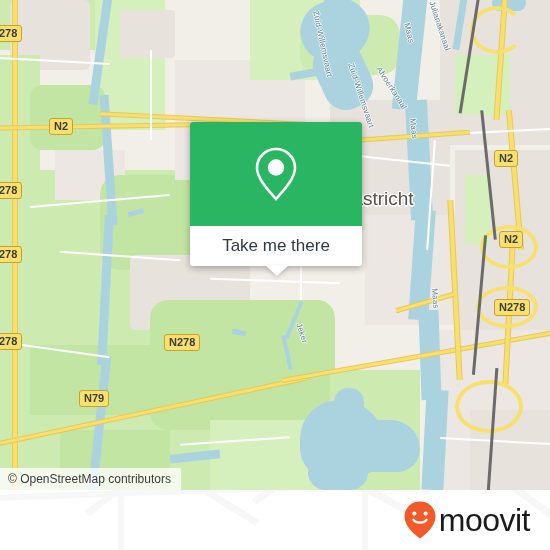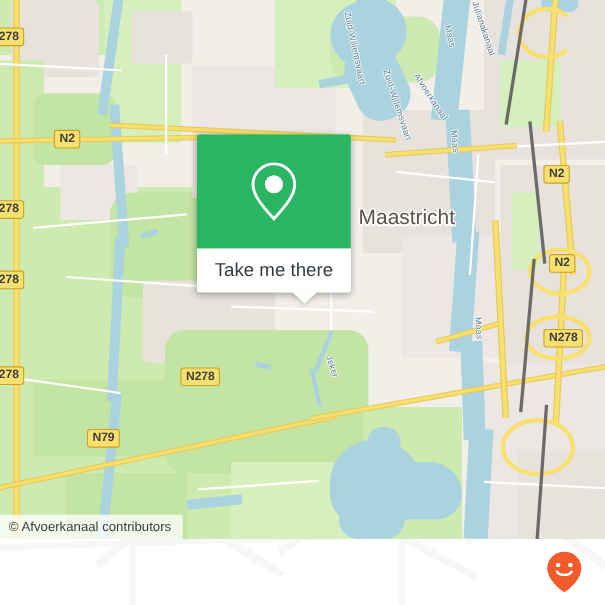--- a/index.html
+++ b/index.html
@@ -70,22 +70,22 @@
     font-size:11px;
     font-weight:bold;
     padding:1px 4px 2px 4px;
     line-height:12px;
     white-space:nowrap;
   }
 
   
   .card{
     position:absolute;
-    left:179px;top:122px;
-    width:140px;
+    left:190px;top:122px;
+    width:172px;
     border-radius:3px;
     overflow:hidden;
     box-shadow:0 2px 7px rgba(0,0,0,.32);
     z-index:40;
   }
   .card-top{
     height:104px;
     background:#2ab563;
     display:flex;align-items:center;justify-content:center;
   }
@@ -307,21 +307,21 @@
           <path d="M26 6 C15.5 6 7 14.4 7 24.8 C7 36 19 48 26 56 C33 48 45 36 45 24.8 C45 14.4 36.5 6 26 6 Z" fill="none" stroke="#ffffff" stroke-width="2.6"></path>
           <circle cx="26" cy="24.5" r="8.2" fill="#ffffff"></circle>
         </svg>
       </div>
       <div class="card-bottom">
         <span>Take me there</span>
       </div>
     </div>
     <div class="card-tail"></div>
 
-    <div class="attrib">© Afvoerkanaal contributors</div>
+    <div class="attrib">© OpenStreetMap contributors</div>
   </div>
 
   <div class="footer">
     <div class="footer-bg">
       <div class="fr" style="left:-20px;top:10px;width:300px;height:7px;transform:rotate(32deg);"></div>
       <div class="fr" style="left:60px;top:0px;width:260px;height:7px;transform:rotate(-38deg);"></div>
       <div class="fr" style="left:150px;top:20px;width:300px;height:7px;transform:rotate(28deg);"></div>
       <div class="fr" style="left:230px;top:-10px;width:280px;height:7px;transform:rotate(-34deg);"></div>
       <div class="fr" style="left:330px;top:15px;width:260px;height:7px;transform:rotate(36deg);"></div>
       <div class="fr" style="left:400px;top:-5px;width:200px;height:7px;transform:rotate(-40deg);"></div>
@@ -331,16 +331,17 @@
     </div>
 
 
     <div class="brand">
       <svg width="34" height="40" viewBox="0 0 34 40">
         <path d="M17 1.5 C8.2 1.5 1.5 8.3 1.5 16.6 C1.5 26 11 34.5 17 38.5 C23 34.5 32.5 26 32.5 16.6 C32.5 8.3 25.8 1.5 17 1.5 Z" fill="#f15a29"></path>
         <circle cx="11.4" cy="13.6" r="2.1" fill="#ffffff"></circle>
         <circle cx="22.6" cy="13.6" r="2.1" fill="#ffffff"></circle>
         <path d="M10.4 19.6 C12.6 23.6 21.4 23.6 23.6 19.6" fill="none" stroke="#ffffff" stroke-width="2.2" stroke-linecap="round"></path>
       </svg>
+      <span class="brand-text">moovit</span>
     </div>
   </div>
 
 </div>
 
 </body></html>

